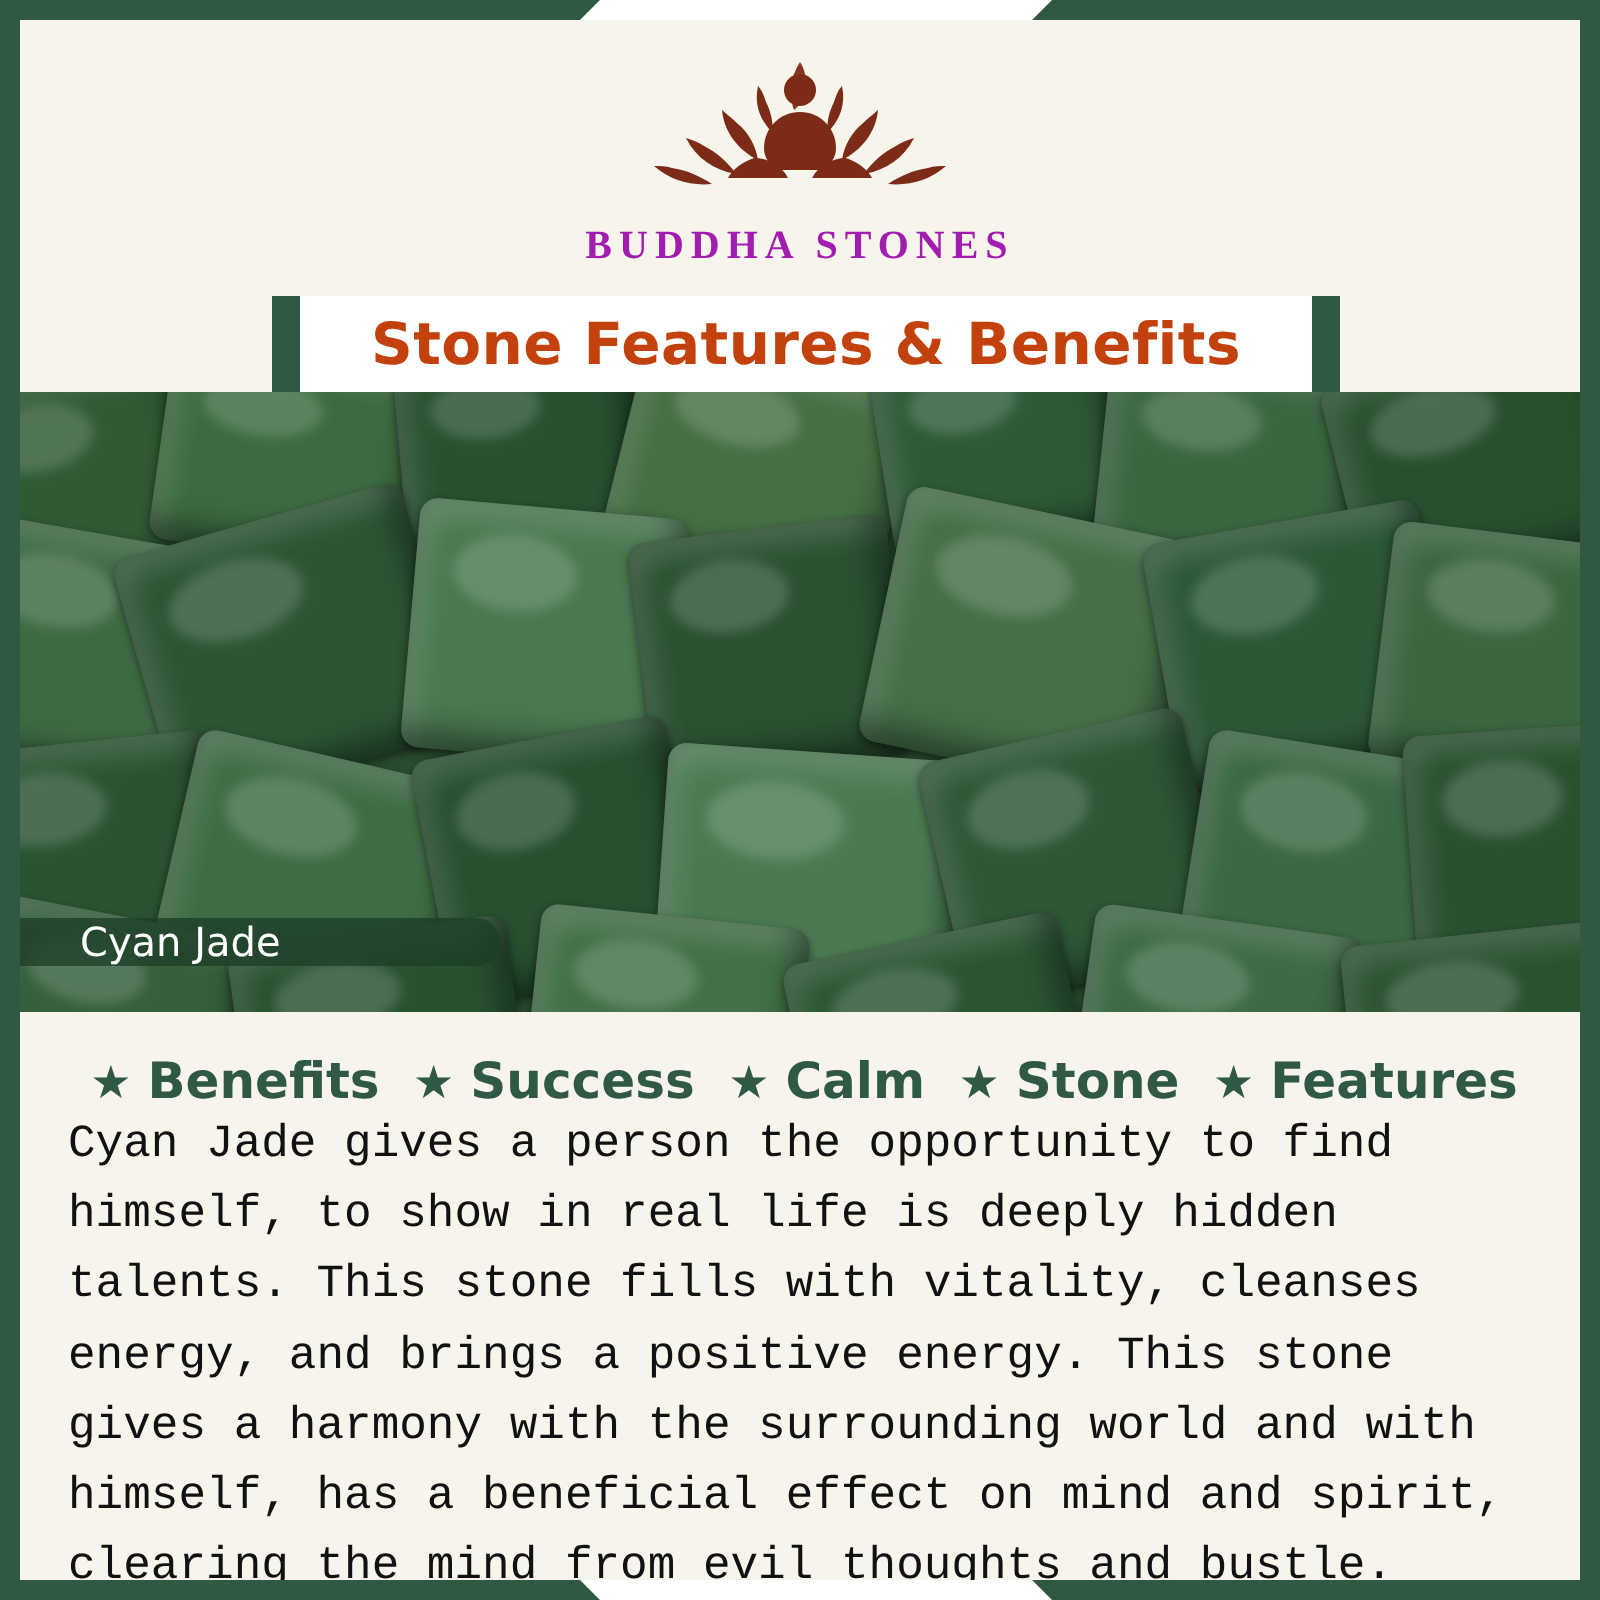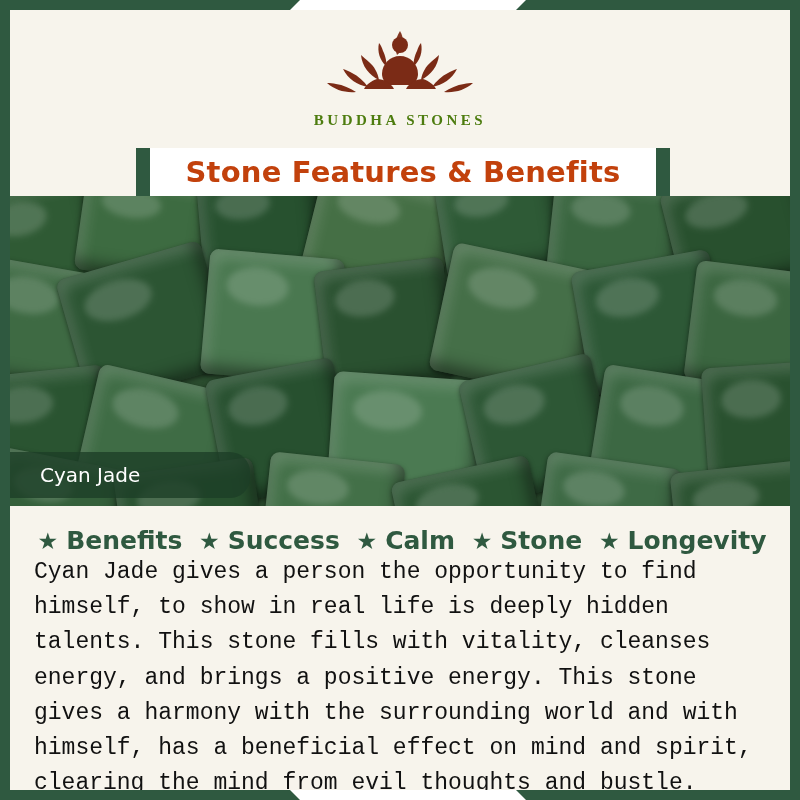--- a/index.html
+++ b/index.html
@@ -81,23 +81,23 @@
     text-align: center;
   }
   .logo-wrap {
     height: 88px;
     display: flex;
     align-items: center;
     justify-content: center;
   }
   .brand-name {
     font-family: "Liberation Serif", serif;
-    font-size: 15px;
+    font-size: 20px;
     letter-spacing: 3.5px;
-    color: #4d7c0f;
+    color: #a21caf;
     font-weight: 700;
     margin-top: 2px;
   }
 
   
   .title-band {
     position: absolute;
     top: 138px;
     left: 140px;
     width: 506px;
@@ -158,23 +158,23 @@
     height: 30%;
     border-radius: 50%;
     background: rgba(255,255,255,0.16);
     filter: blur(3px);
   }
 
   
   .stone-label {
     position: absolute;
     left: 10px;
-    bottom: 8px;
+    bottom: 23px;
     min-width: 186px;
-    height: 46px;
+    height: 24px;
     background: rgba(28, 62, 38, 0.78);
     border-radius: 0 20px 20px 0;
     display: flex;
     align-items: center;
     padding: 0 24px 0 30px;
     z-index: 8;
   }
   .stone-label span {
     color: #ffffff;
     font-size: 20px;
@@ -301,19 +301,19 @@
       <div class="stone-label">
         <span>Cyan Jade</span>
       </div>
     </div>
 
     <div class="benefits">
       <span class="star">★</span><span class="kw">Benefits</span>
       <span class="star">★</span><span class="kw">Success</span>
       <span class="star">★</span><span class="kw">Calm</span>
       <span class="star">★</span><span class="kw">Stone</span>
-      <span class="star">★</span><span class="kw">Longevity</span>
+      <span class="star">★</span><span class="kw">Features</span>
     </div>
 
     <div class="body-text">Cyan Jade gives a person the opportunity to find himself, to show in real life is deeply hidden talents. This stone fills with vitality, cleanses energy, and brings a positive energy. This stone gives a harmony with the surrounding world and with himself, has a beneficial effect on mind and spirit, clearing the mind from evil thoughts and bustle.</div>
 
   </div>
 </div>
 
 </body></html>

